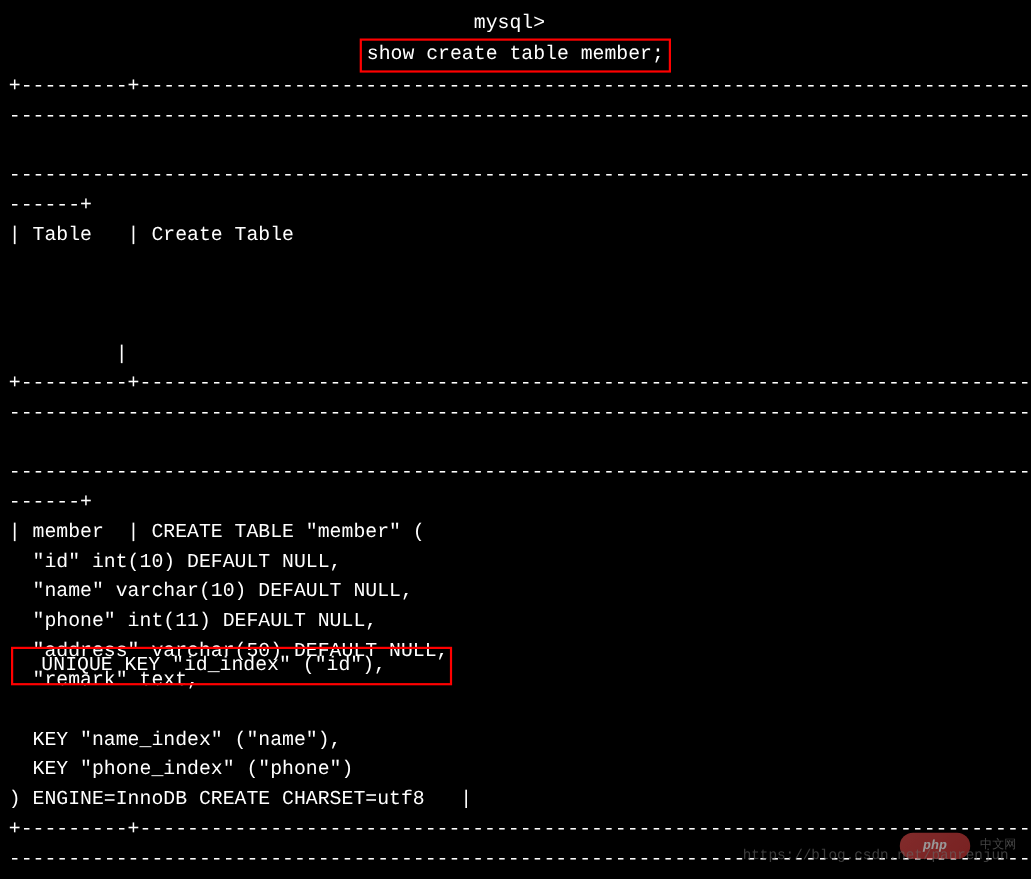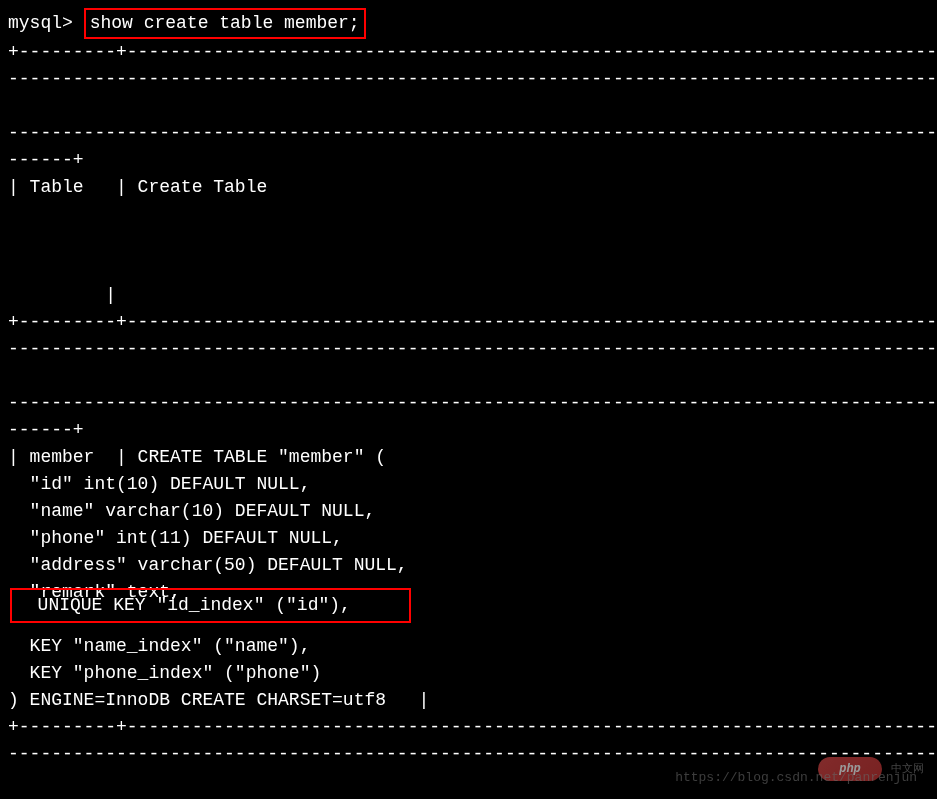--- a/index.html
+++ b/index.html
@@ -19,20 +19,21 @@
       overflow: hidden;
       position: relative;
     }
     .terminal-line {
       white-space: pre;
       font-family: inherit;
     }
     .prompt-line {
       display: flex;
       align-items: center;
+      flex-direction: column;
     }
     .prompt {
       white-space: pre;
     }
     .highlight-box-1 {
       border: 2px solid #ff0000;
       display: inline-block;
       padding: 0 4px;
       white-space: pre;
       text-align: center;

